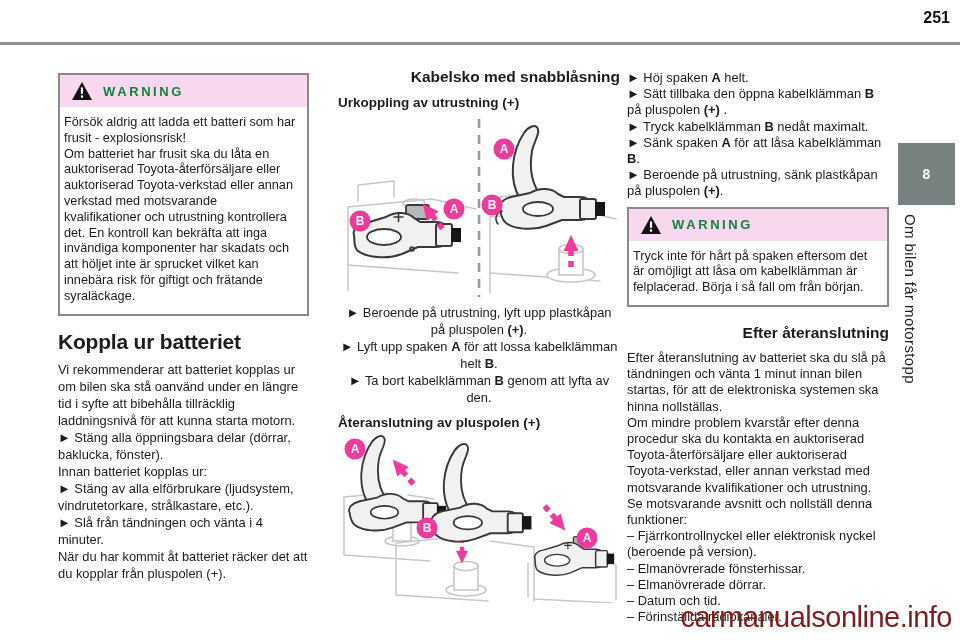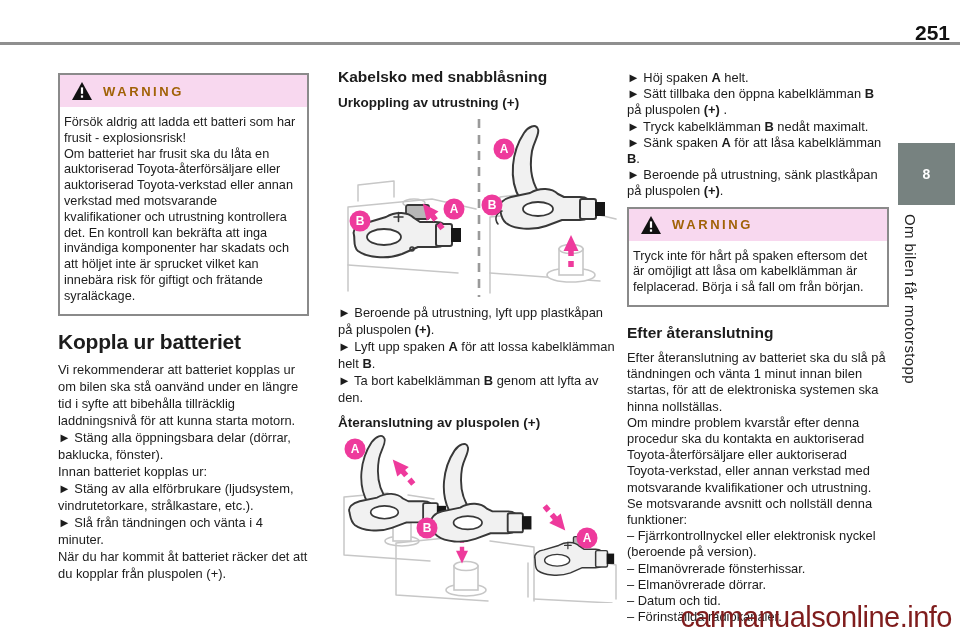--- a/index.html
+++ b/index.html
@@ -1,42 +1,42 @@
 <!DOCTYPE html>
 <html><head>
 <meta charset="utf-8">
 <style>
   html,body{margin:0;padding:0;background:#fff;}
   .page{position:relative;width:960px;height:640px;background:#ffffff;overflow:hidden;
         font-family:"Liberation Sans","DejaVu Sans",sans-serif;color:#1c1c1c;}
 
   .top-rule{position:absolute;left:0;top:42px;width:960px;height:3px;background:#8f8f8f;}
-  .page-number{position:absolute;top:21px;right:10px;font-size:21px;font-weight:bold;color:#111;}
+  .page-number{position:absolute;top:9px;right:10px;font-size:16px;font-weight:bold;color:#111;}
 
   .chapter-tab{position:absolute;left:898px;top:143px;width:57px;height:62px;background:#778280;
                color:#fff;font-size:14px;font-weight:bold;display:flex;align-items:center;justify-content:center;}
   .chapter-vlabel{position:absolute;left:902px;top:214px;writing-mode:vertical-rl;
                   font-size:15px;color:#222;letter-spacing:.4px;white-space:nowrap;}
 
   .col{position:absolute;}
   .col-left{left:58px;top:73px;width:251px;}
   .col-mid{left:338px;top:68px;width:282px;}
   .col-right{left:627px;top:70px;width:262px;}
 
   .warnbox{border:2px solid #8a8a8a;background:#fff;}
   .warnhead{background:#f8d8ef;display:flex;align-items:center;gap:10px;padding:6px 11px;}
-  .warntitle{font-size:13px;font-weight:bold;letter-spacing:2.6px;color:#a16207;text-align:center;}
+  .warntitle{font-size:13px;font-weight:bold;letter-spacing:2.6px;color:#15803d;text-align:center;}
   .warnbody{padding:8px 10px 9px 4px;font-size:12.7px;line-height:15.8px;white-space:pre-line;}
 
   .h2{font-size:21px;font-weight:bold;margin:14px 0 7px 0;letter-spacing:-.2px;}
-  .h3{font-size:15.5px;font-weight:bold;margin:0 0 9px 0;}
+  .h3{font-size:15.5px;font-weight:bold;margin:0 0 9px 0;text-align:right;}
   .h4{font-size:13.5px;font-weight:bold;margin:0 0 5px 0;}
   .paras .para{font-size:12.9px;line-height:17px;}
   .col-right .paras .para{line-height:16.2px;}
-  .mid-bullets{margin-top:3px;margin-bottom:9px;}
+  .mid-bullets{margin-top:3px;margin-bottom:9px;text-align:center;}
 
   .diagram{display:block;}
 
   .bat{fill:none;stroke:#c7c7c7;stroke-width:1.5;stroke-linejoin:round;stroke-linecap:round;}
   .metal{fill:#f1f1f1;stroke:#383838;stroke-width:2;stroke-linejoin:round;}
   .metal-light{fill:#ffffff;stroke:#383838;stroke-width:1.8;}
   .cap{fill:#b7b7b7;stroke:#383838;stroke-width:1.8;}
   .blackend{fill:#161616;stroke:none;}
   .detail{fill:none;stroke:#383838;stroke-width:1.6;stroke-linecap:round;}
   .post{fill:#ffffff;stroke:#c7c7c7;stroke-width:1.6;}

